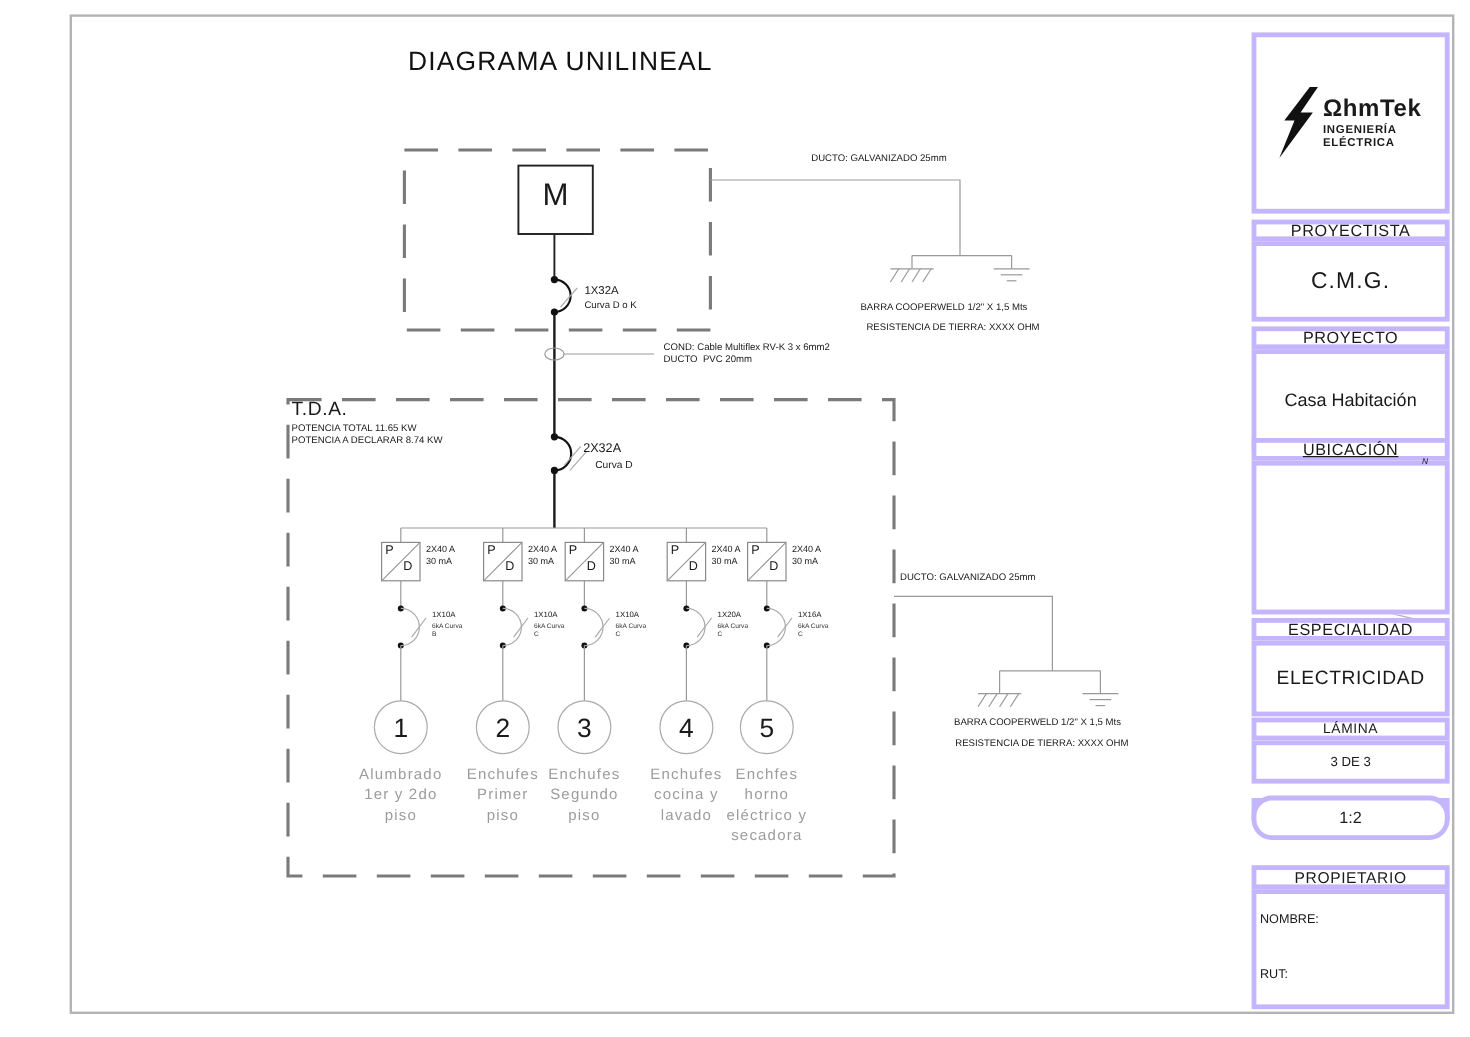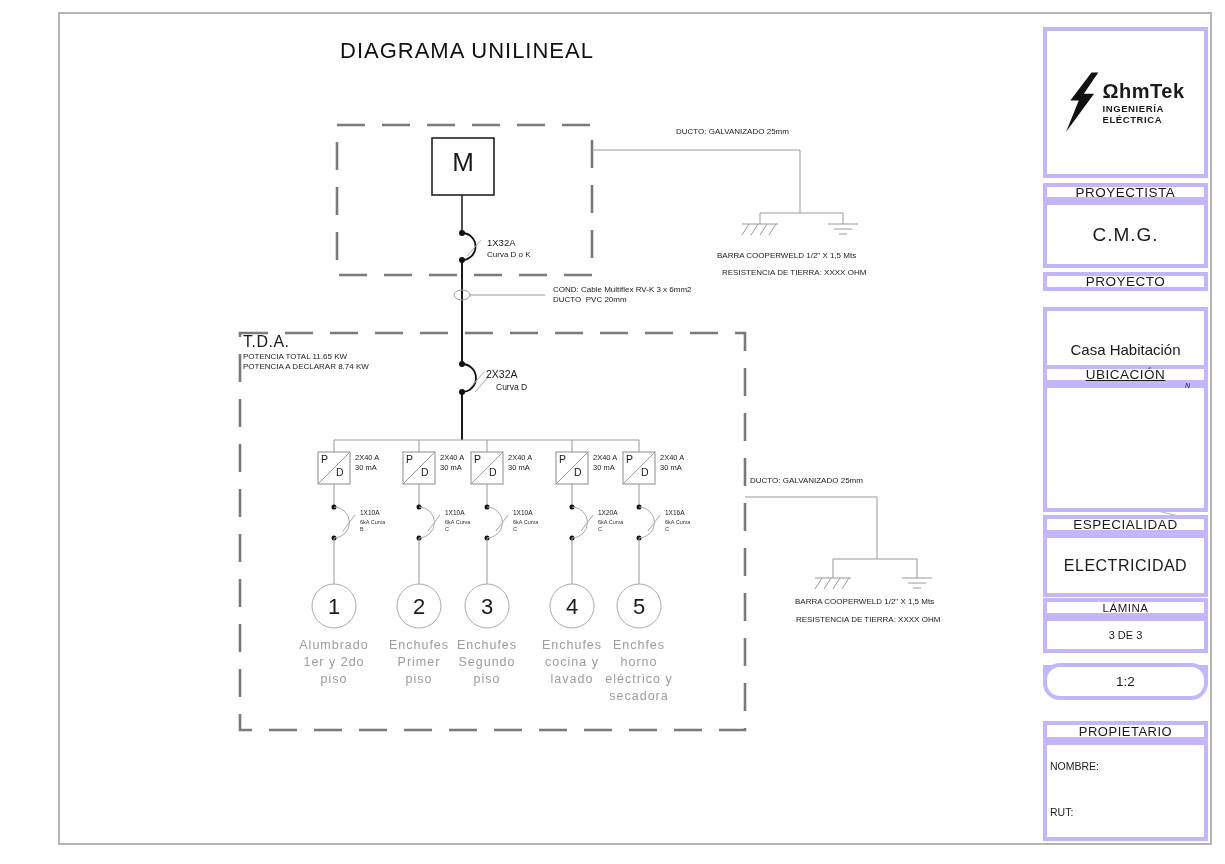--- a/index.html
+++ b/index.html
@@ -312,21 +312,21 @@
         <div class="brand-sub">INGENIERÍA</div>
         <div class="brand-sub">ELÉCTRICA</div>
       </div>
     </div>
   </div>
 
   <div class="tb band" style="top:183px;height:18px;">PROYECTISTA</div>
   <div class="tb val" style="top:201px;height:67px;font-size:19px;letter-spacing:1px;">C.M.G.</div>
 
   <div class="tb band" style="top:272px;height:19px;">PROYECTO</div>
-  <div class="tb val" style="top:291px;height:84px;font-size:15px;margin-top:16px;">Casa Habitación</div>
+  <div class="tb val" style="top:291px;height:84px;font-size:15px;">Casa Habitación</div>
 
   <div class="tb band" style="top:365px;height:19px;text-decoration:underline;">UBICACIÓN</div>
   <div class="tb" style="top:384px;height:128px;"></div>
   <div class="abs north">N</div>
 
   <div class="tb band" style="top:515px;height:19px;">ESPECIALIDAD</div>
   <div class="tb val" style="top:534px;height:63px;font-size:16px;letter-spacing:0.5px;">ELECTRICIDAD</div>
 
   <div class="tb band" style="top:598px;height:19px;font-size:11.5px;">LÁMINA</div>
   <div class="tb val" style="top:617px;height:36px;font-size:11px;">3 DE 3</div>

